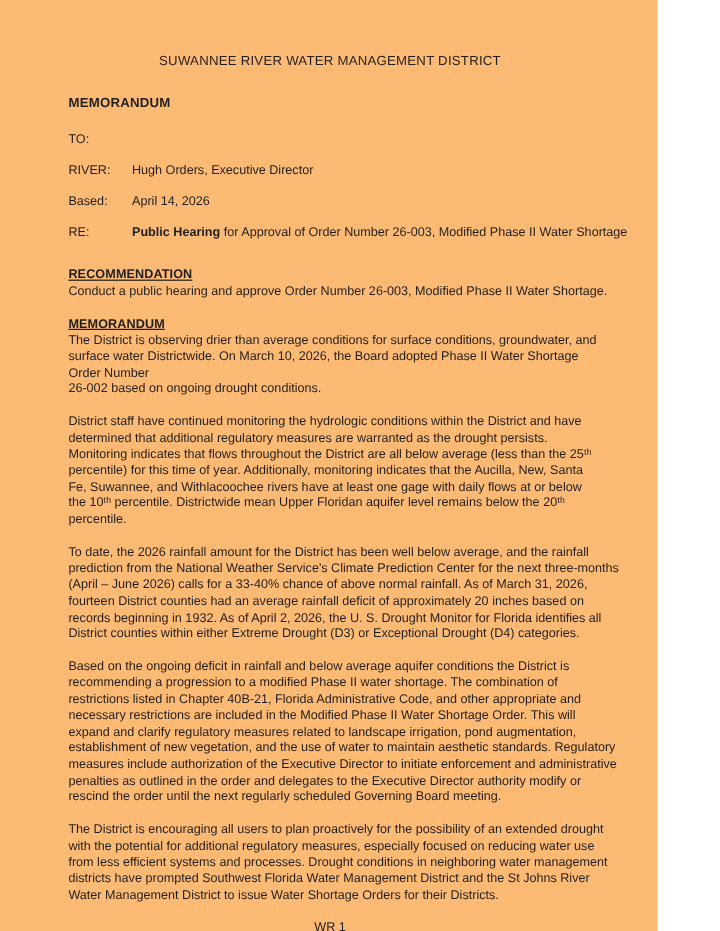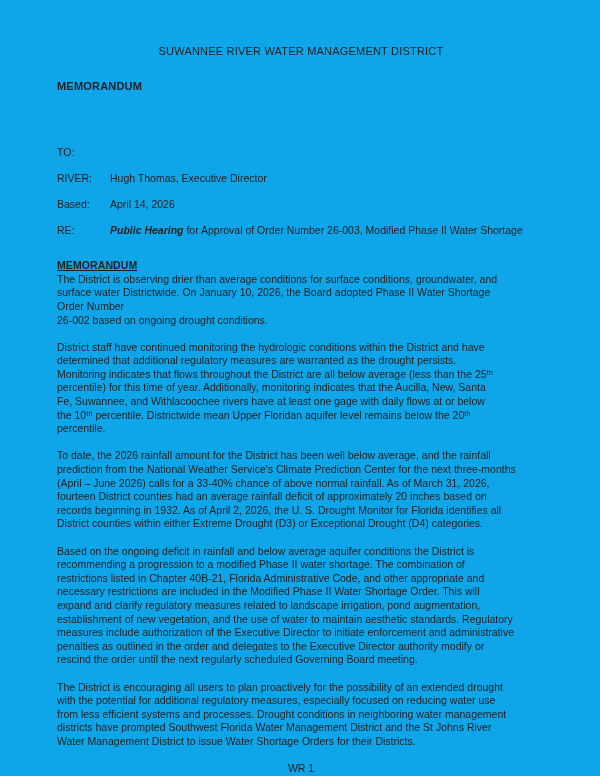--- a/index.html
+++ b/index.html
@@ -11,60 +11,58 @@
     width: 600px;
     height: 776px;
     font-family: "Liberation Sans", "DejaVu Sans", sans-serif;
     color: #1f1f1f;
     font-size: 10.5px;
     line-height: 13.6px;
     -webkit-font-smoothing: antialiased;
   }
   .page {
     box-sizing: border-box;
-    width: 600px;
+    width: 548px;
     height: 776px;
     padding: 45px 55px 0 57px;
     display: flex;
     flex-direction: column;
-    background: #0ea5e9;
+    background: #fdba74;
   }
   .doc-title {
     text-align: center;
     font-size: 11px;
     letter-spacing: 0.2px;
     margin-bottom: 21px;
     white-space: nowrap;
   }
   .doc-subtitle {
     text-align: left;
     font-size: 11px;
     font-weight: bold;
     letter-spacing: 0.2px;
     margin-bottom: 17px;
   }
   .memo-fields {
     margin-bottom: 9px;
-    margin-top: 36px;
   }
   .field-row {
     display: flex;
     margin-bottom: 12.4px;
   }
   .field-label {
     flex: 0 0 53px;
     width: 53px;
   }
   .field-value {
     flex: 1;
     white-space: pre;
   }
   .re-emphasis {
     font-weight: bold;
-    font-style: italic;
   }
   .section-heading {
     font-weight: bold;
     text-decoration: underline;
     letter-spacing: 0.1px;
   }
   .para {
     white-space: pre;
     margin: 0 0 13.6px 0;
   }
@@ -87,40 +85,44 @@
   <div class="doc-subtitle">MEMORANDUM</div>
 
   <div class="memo-fields">
 
     <div class="field-row">
       <span class="field-label">TO:</span>
     </div>
 
     <div class="field-row">
       <span class="field-label">RIVER:</span>
-      <span class="field-value">Hugh Thomas, Executive Director</span>
+      <span class="field-value">Hugh Orders, Executive Director</span>
     </div>
 
     <div class="field-row">
       <span class="field-label">Based:</span>
       <span class="field-value">April 14, 2026</span>
     </div>
 
     <div class="field-row">
       <span class="field-label">RE:</span>
       <span class="field-value"><span class="re-emphasis">Public Hearing</span><span> for Approval of Order Number 26-003, Modified Phase II Water Shortage</span></span>
     </div>
 
   </div>
 
+  <div class="section">
+    <div class="section-heading">RECOMMENDATION</div>
+    <div class="para">Conduct a public hearing and approve Order Number 26-003, Modified Phase II Water Shortage.</div>
+  </div>
 
   <div class="section">
     <div class="section-heading">MEMORANDUM</div>
     <div class="para">The District is observing drier than average conditions for surface conditions, groundwater, and
-surface water Districtwide. On January 10, 2026, the Board adopted Phase II Water Shortage
+surface water Districtwide. On March 10, 2026, the Board adopted Phase II Water Shortage
 Order Number
 26-002 based on ongoing drought conditions.</div>
     <div class="para">District staff have continued monitoring the hydrologic conditions within the District and have
 determined that additional regulatory measures are warranted as the drought persists.
 Monitoring indicates that flows throughout the District are all below average (less than the 25ᵗʰ
 percentile) for this time of year. Additionally, monitoring indicates that the Aucilla, New, Santa
 Fe, Suwannee, and Withlacoochee rivers have at least one gage with daily flows at or below
 the 10ᵗʰ percentile. Districtwide mean Upper Floridan aquifer level remains below the 20ᵗʰ
 percentile.</div>
     <div class="para">To date, the 2026 rainfall amount for the District has been well below average, and the rainfall

